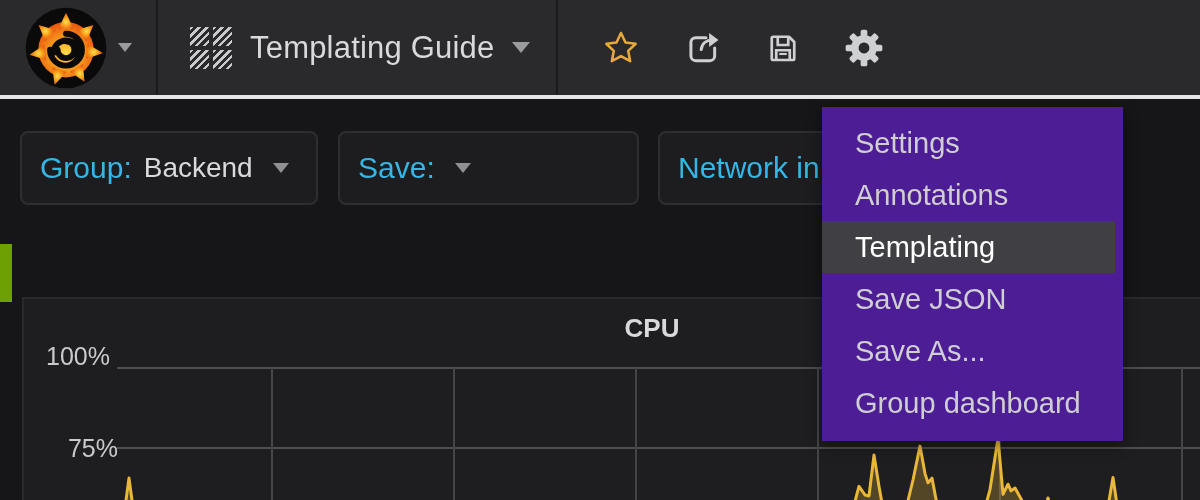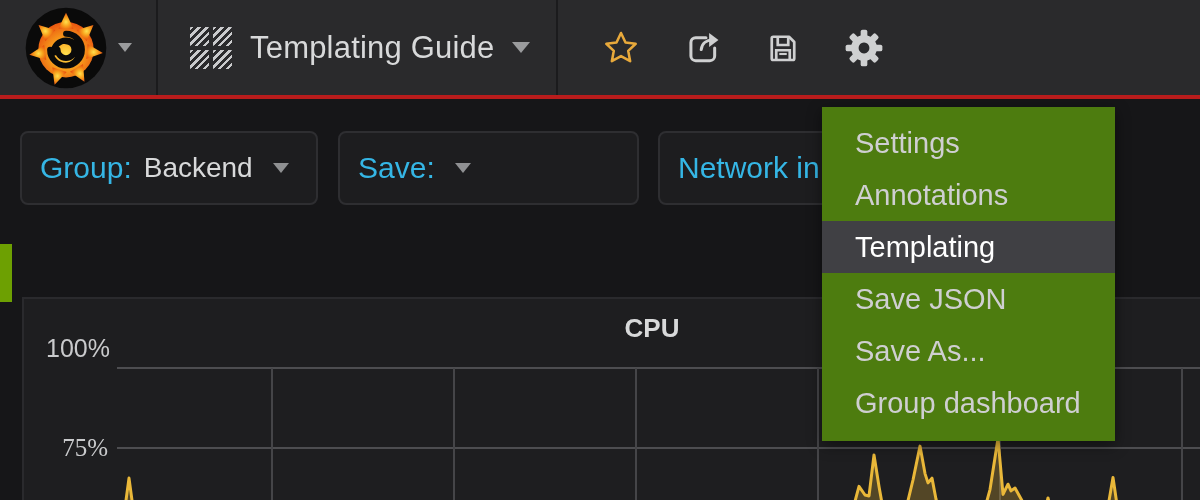--- a/index.html
+++ b/index.html
@@ -6,21 +6,21 @@
   body{
     width:1200px;height:500px;
     position:relative;overflow:hidden;
     background:#161618;
     font-family:"Liberation Sans", sans-serif;
     -webkit-font-smoothing:antialiased;
   }
   
   .navbar{
     position:absolute;left:0;top:0;width:1200px;height:95px;
-    background:#2a2a2c;border-bottom:4px solid #b91c1c;
+    background:#2a2a2c;border-bottom:4px solid #e5e5e5;
     display:flex;align-items:flex-end;z-index:60;
   }
   .logo-btn{
     width:158px;height:95px;display:flex;align-items:center;justify-content:center;
     gap:10px;cursor:pointer;border-right:2px solid #1b1b1d;box-sizing:border-box;
   }
   .logo-circle{width:84px;height:84px;flex:0 0 auto;}
   .caret{
     width:0;height:0;border-left:9px solid transparent;border-right:9px solid transparent;
     border-top:11px solid #9a9b9d;display:inline-block;
@@ -51,21 +51,21 @@
   .var-value{font-size:28px;color:#d8d9da;}
   .var-caret{margin-left:8px;flex:0 0 auto;
     width:0;height:0;border-left:8px solid transparent;border-right:8px solid transparent;
     border-top:10px solid #8f9092;}
   #var-box-0{left:20px;width:298px;}
   #var-box-1{left:338px;width:301px;}
   #var-box-2{left:658px;width:300px;}
   
   .menu{
     position:absolute;left:822px;top:107px;width:293px;z-index:50;
-    background:#4d7c0f;padding:10px 0 12px 0;box-shadow:0 4px 14px rgba(0,0,0,.45);
+    background:#4c1d95;padding:10px 8px 12px 0;box-shadow:0 4px 14px rgba(0,0,0,.45);
   }
   .menu-item{
     height:52px;display:flex;align-items:center;padding:0 16px 0 33px;
     font-size:29px;color:#cfcfd1;cursor:pointer;white-space:nowrap;
   }
   .menu-item.active{background:#404044;color:#ffffff;}
   
   .row-handle{
     position:absolute;left:0;top:244px;width:12px;height:58px;
     background:#6da002;cursor:pointer;z-index:15;
@@ -77,22 +77,22 @@
   }
   .panel-title{
     position:absolute;left:0;top:14px;width:100%;text-align:center;
     font-size:26px;font-weight:bold;color:#d8d9da;cursor:pointer;
   }
   .chart-svg{position:absolute;left:0;top:0;width:1200px;height:500px;z-index:10;pointer-events:none;}
   .ytick{
     position:absolute;width:62px;text-align:right;font-size:25px;color:#c9cacc;z-index:11;
     transform:translateY(-50%);
   }
-  #ytick-0{left:46px;top:348px;}
-  #ytick-1{left:46px;top:448px;font-family:Liberation Serif, serif;}
+  #ytick-0{left:46px;top:356px;}
+  #ytick-1{left:56px;top:448px;}
 </style>
 </head>
 <body>
 
 <div class="navbar">
 
   <div class="logo-btn">
     <svg class="logo-circle" viewBox="0 0 100 100">
       <defs>
         <radialGradient id="gflame" cx="50%" cy="58%" r="60%">

